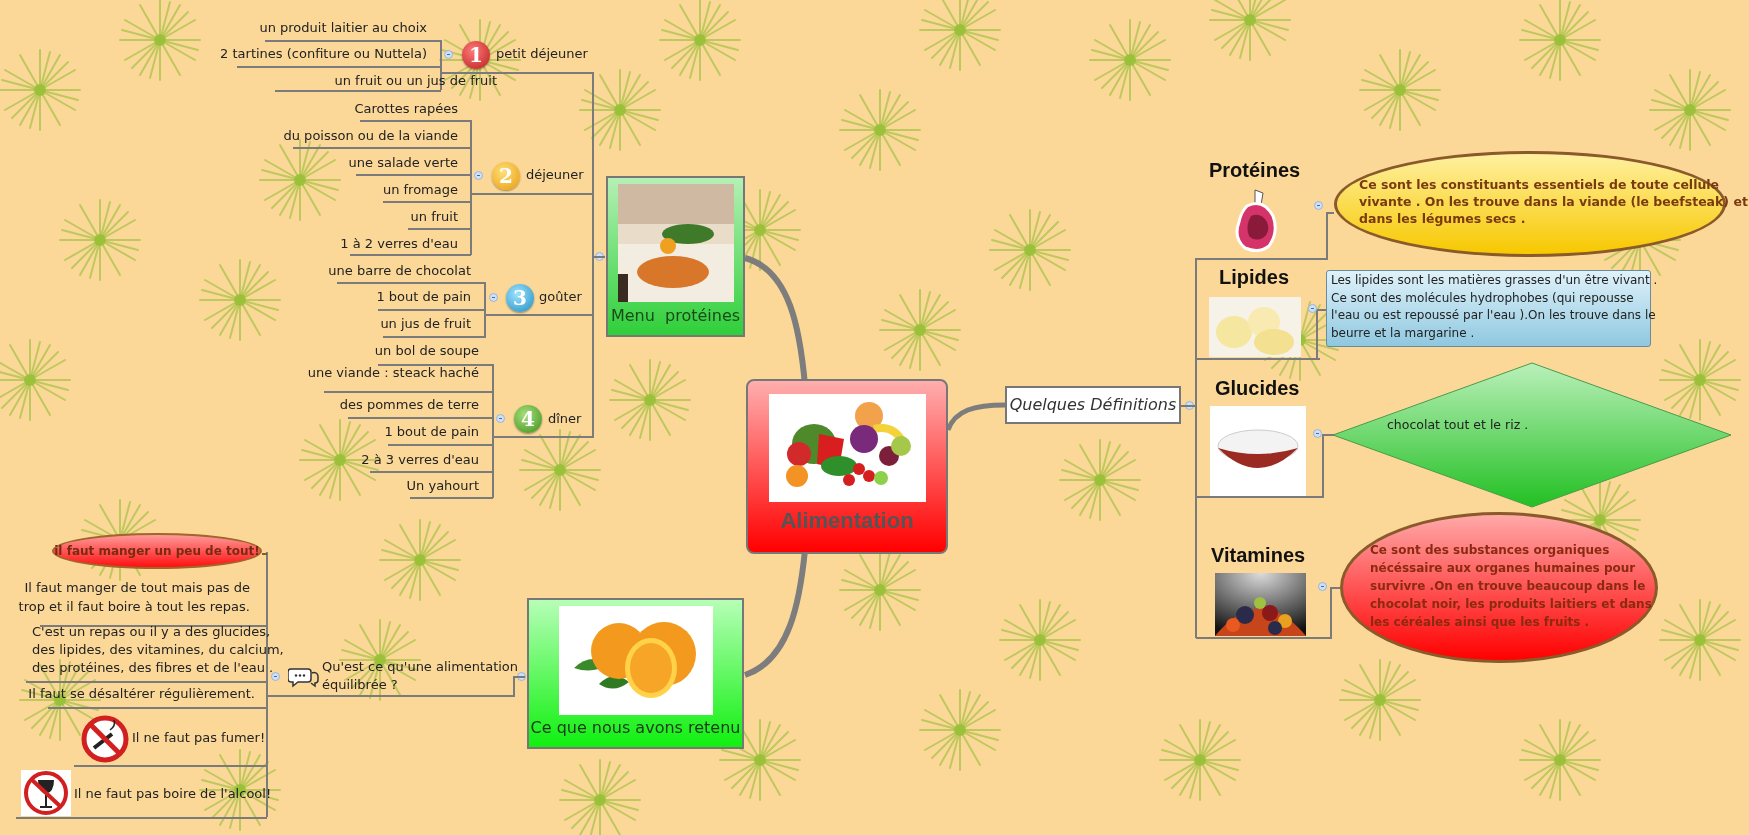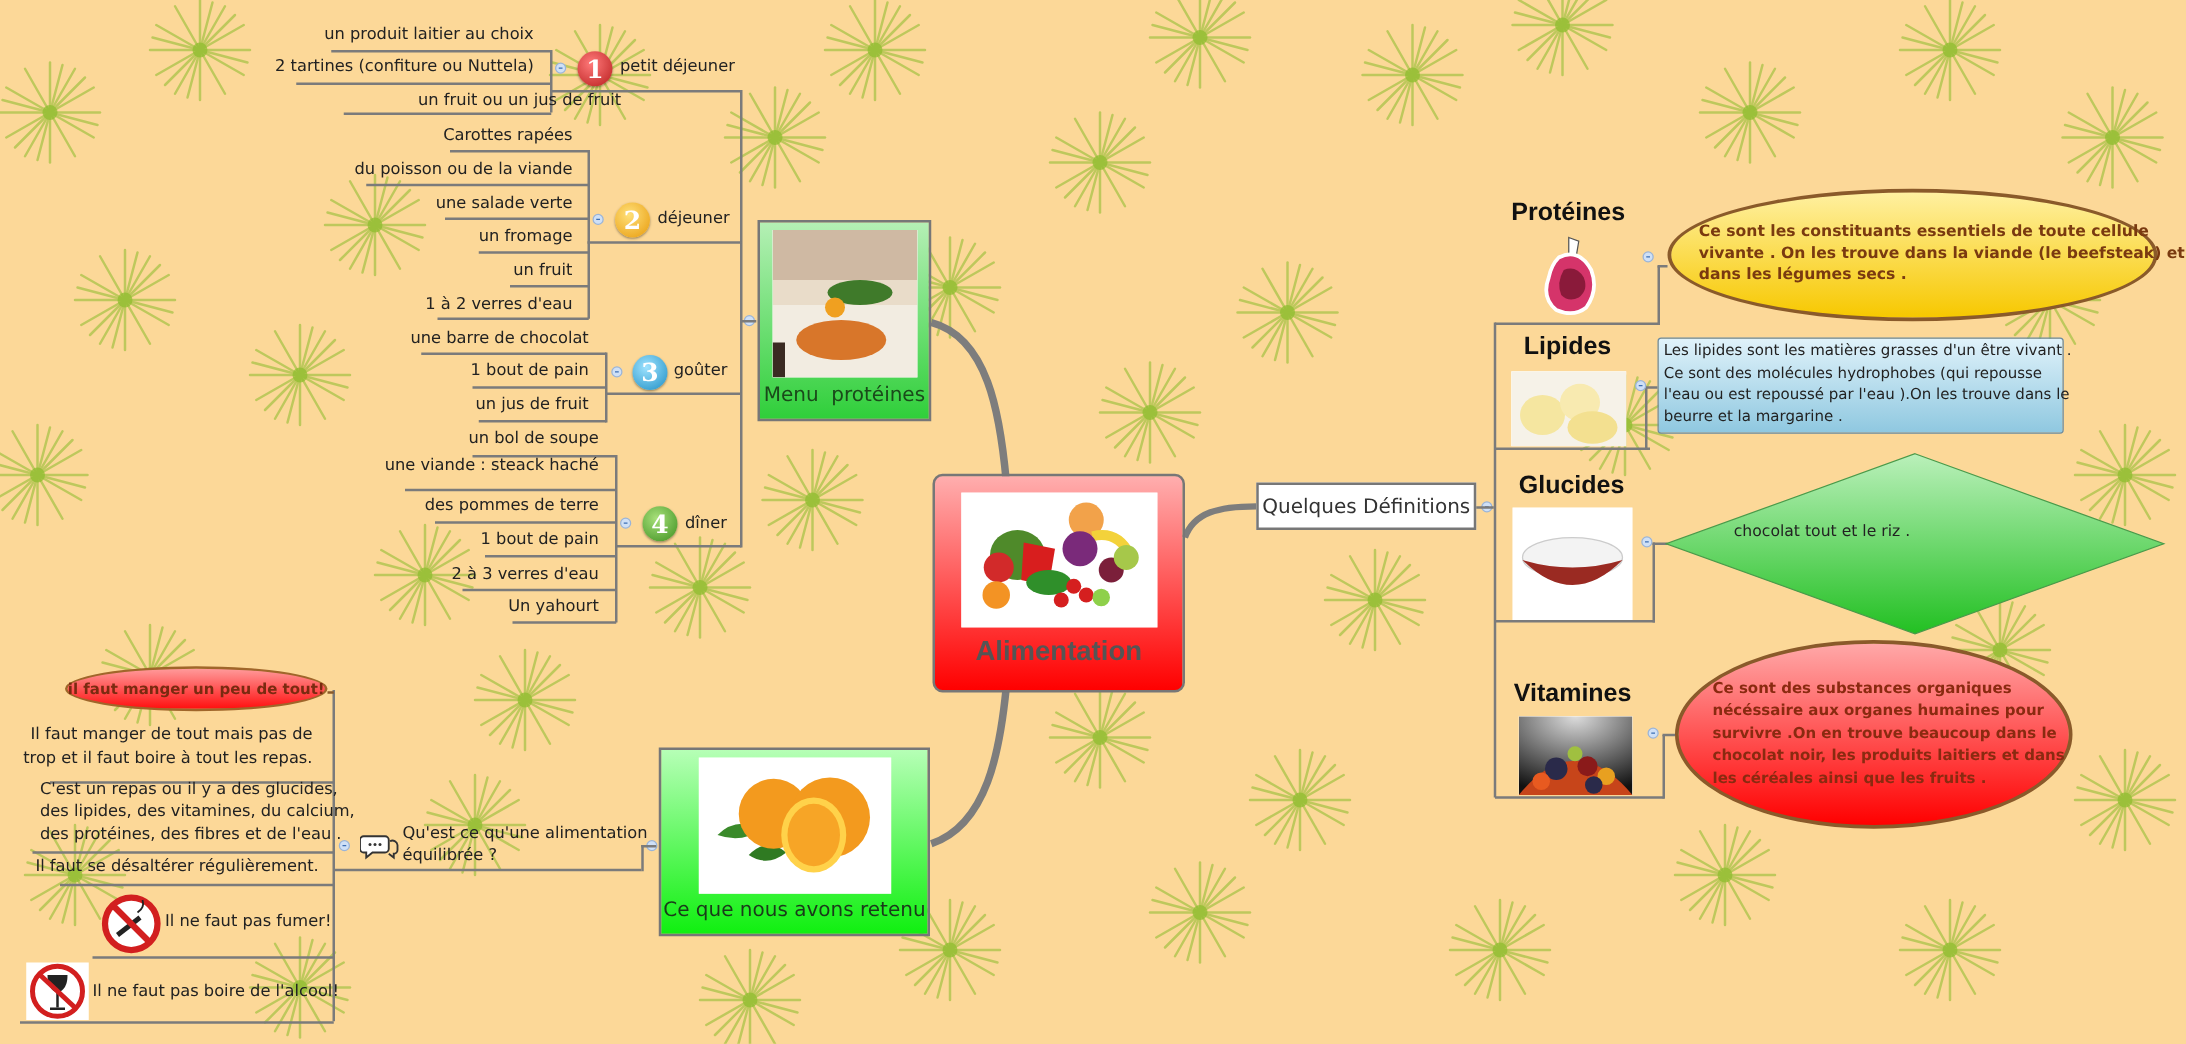--- a/index.html
+++ b/index.html
@@ -274,21 +274,21 @@
     <circle cx="25" cy="23" r="20" fill="#fff" stroke="#d21f1f" stroke-width="4"></circle>
     <path d="M17 10 h16 q0 12 -8 14 q-8 -2 -8 -14z" fill="#222"></path>
     <line x1="25" y1="24" x2="25" y2="36" stroke="#222" stroke-width="2"></line>
     <line x1="19" y1="37" x2="31" y2="37" stroke="#222" stroke-width="2"></line>
     <line x1="10" y1="9" x2="40" y2="37" stroke="#d21f1f" stroke-width="4"></line>
   </svg>
 </div>
 <div class="txt" style="left:74px;top:786px;">Il ne faut pas  boire de l'alcool!</div>
 
 <div class="abs" style="left:1005px;top:386px;width:176px;height:38px;background:#fff;border:2px solid #777;box-sizing:border-box;
-            font-size:16px;color:#333;text-align:center;line-height:34px;">Quelques Définitions</div>
+            font-size:16px;color:#333;text-align:center;line-height:34px;font-style:italic;">Quelques Définitions</div>
 <div class="collapse" style="left:1185px;top:401px;"></div>
 
 <div class="ln" style="left:1195px;top:258px;width:2px;height:380px;"></div>
 <div class="ln" style="left:1181px;top:405px;width:14px;height:2px;"></div>
 <div class="ln" style="left:1196px;top:258px;width:132px;height:2px;"></div>
 <div class="ln" style="left:1196px;top:358px;width:124px;height:2px;"></div>
 <div class="ln" style="left:1196px;top:496px;width:128px;height:2px;"></div>
 <div class="ln" style="left:1196px;top:637px;width:135px;height:2px;"></div>
 
 <div class="heading" style="left:1209px;top:159px;">Protéines</div>

